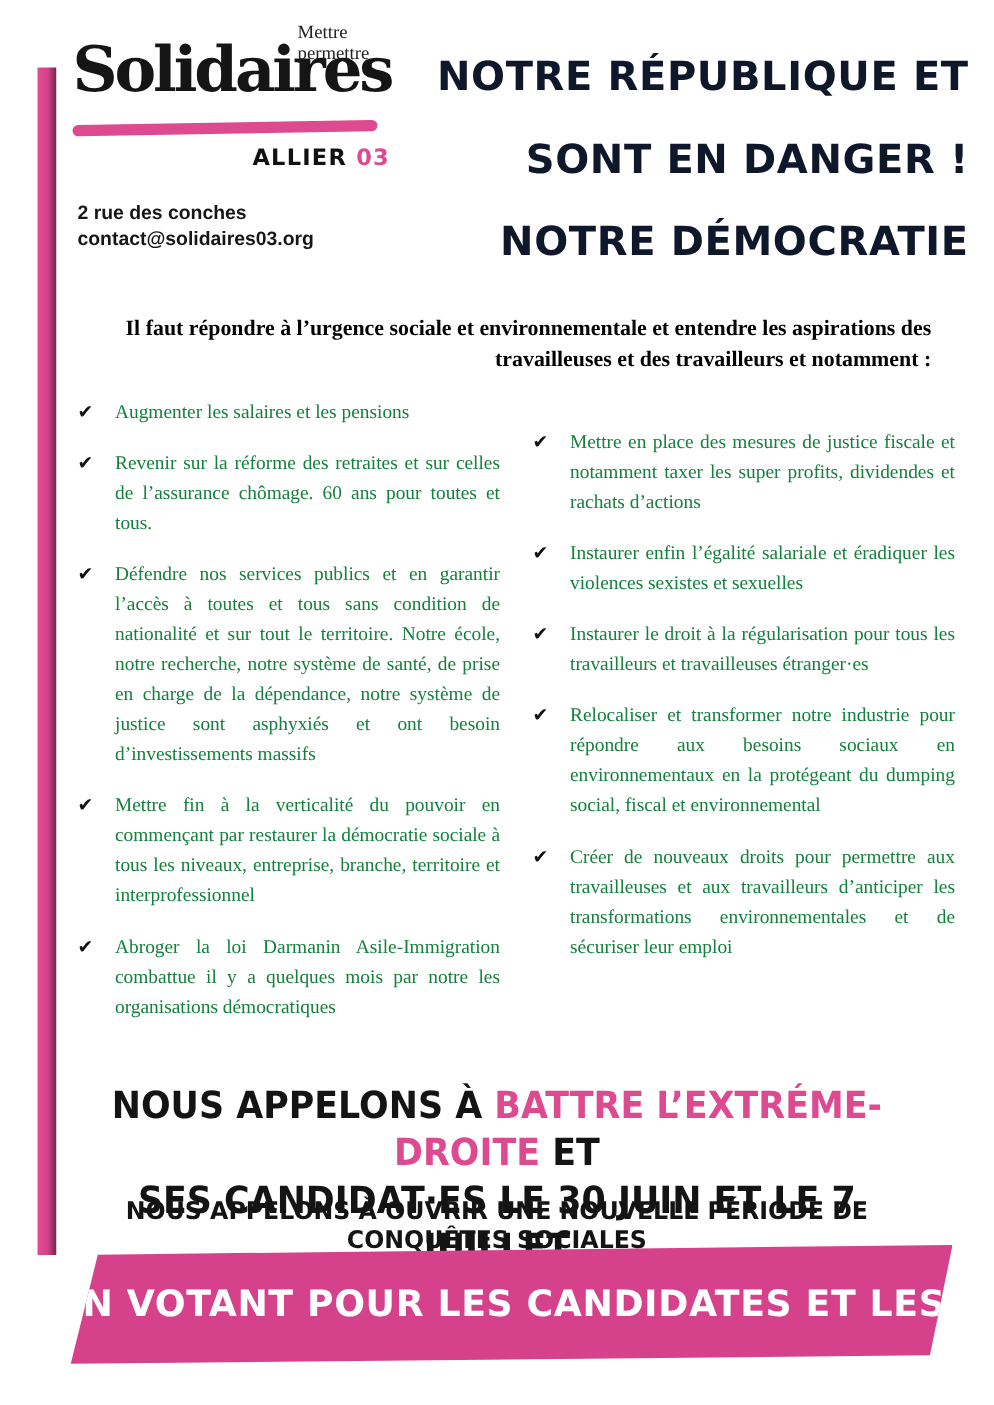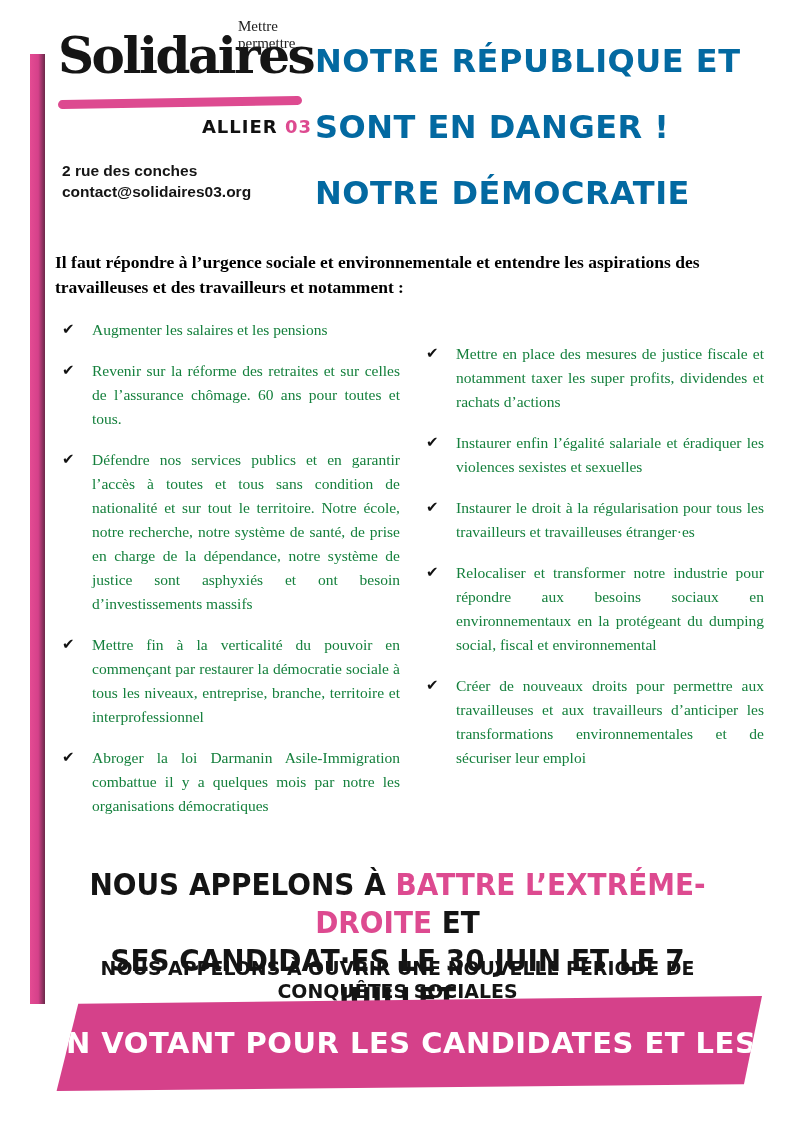--- a/index.html
+++ b/index.html
@@ -18,26 +18,26 @@
          font-size:15px;line-height:17px;color:#222;}
   .brush{position:absolute;left:0px;top:84px;width:244px;height:9px;background:#dd4a90;
          border-radius:5px;transform:rotate(-1deg);}
   .local{position:absolute;left:100px;top:116px;width:212px;text-align:right;
          font-weight:bold;font-size:18px;letter-spacing:1px;font-family:"DejaVu Sans",sans-serif;}
   .local .num{color:#dd4a90;}
   .address{position:absolute;left:62px;top:160px;width:250px;
            font-weight:bold;font-size:15.5px;line-height:21px;color:#151515;}
 
   
-  .headline{position:absolute;left:315px;top:28px;width:460px;text-align:left;
-            color:#0369a1;font-weight:bold;font-size:32px;line-height:66px;
+  .headline{position:absolute;left:315px;top:28px;width:460px;text-align:right;
+            color:#0f172a;font-weight:bold;font-size:32px;line-height:66px;
             letter-spacing:.5px;font-family:"DejaVu Sans",sans-serif;}
 
   
-  .intro{position:absolute;left:55px;top:250px;width:690px;text-align:left;
+  .intro{position:absolute;left:55px;top:250px;width:690px;text-align:right;
          font-family:"Liberation Serif",serif;font-weight:bold;font-size:17.5px;
          line-height:25px;color:#000;}
 
   
   .cols{position:absolute;left:62px;top:318px;width:702px;display:flex;gap:26px;}
   .col{width:338px;}
   .col.right{padding-top:24px;}
   .item{display:flex;margin-bottom:17px;}
   .check{width:30px;flex:0 0 30px;font-family:"DejaVu Sans",sans-serif;font-weight:bold;
          font-size:15px;color:#111;padding-top:2px;}

